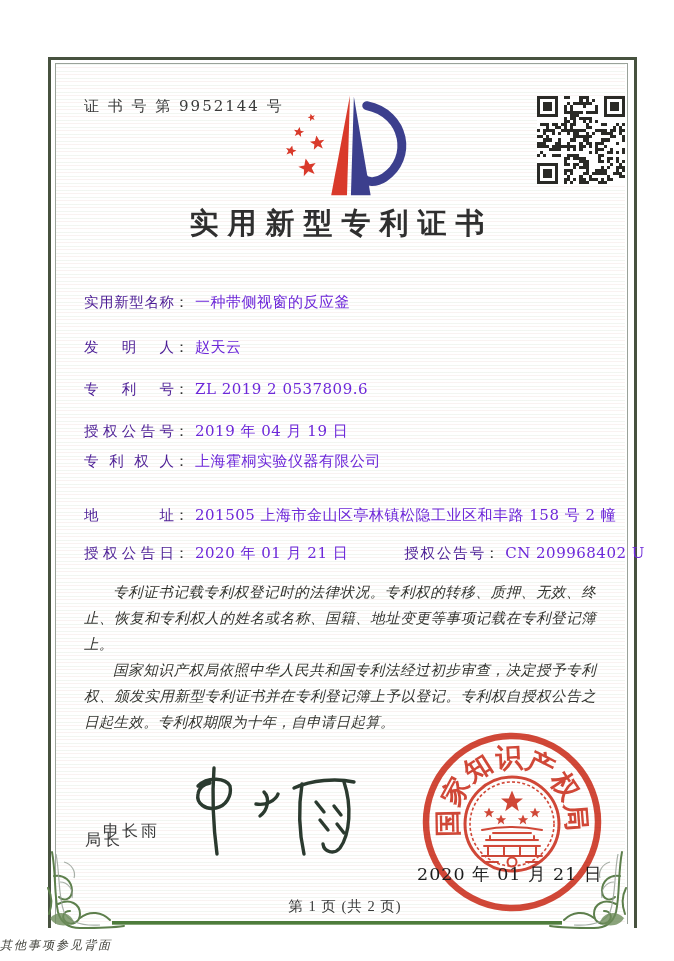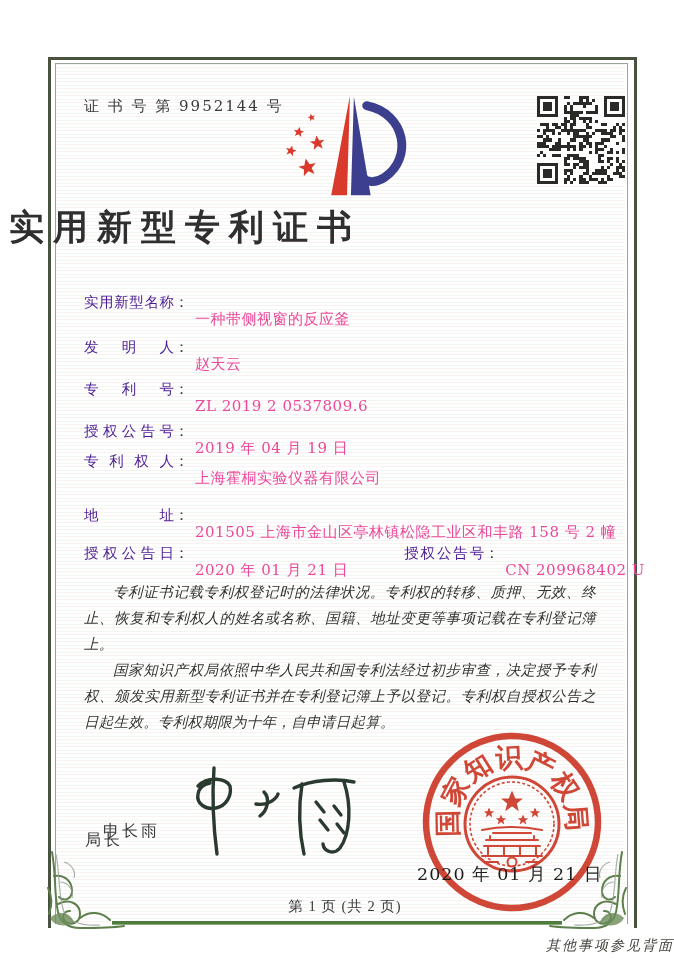--- a/index.html
+++ b/index.html
@@ -16,43 +16,43 @@
       rgba(126,162,115,0.10) 3px 4px, transparent 4px 7px);}
   .bottom-rule{position:absolute;left:112px;top:921px;width:450px;height:3px;background:#4e7c3c;
     border-bottom:1px solid #87a878;}
   .corner-ornament{position:absolute;width:82px;height:84px;z-index:3;}
   .corner-ornament.left{left:44px;top:848px;}
   .corner-ornament.right{left:548px;top:848px;transform:scaleX(-1);}
   
   .cert-no{position:absolute;left:84px;top:97px;font-size:15px;letter-spacing:2px;color:#3a3a3a;z-index:2;}
   .logo{position:absolute;left:282px;top:93px;z-index:2;}
   .qr{position:absolute;left:537px;top:96px;z-index:2;}
-  .title{position:absolute;left:0;top:204px;width:100%;text-align:left;z-index:2;
-    font-size:35px;font-weight:700;letter-spacing:9px;text-indent:9px;color:#2f2f2f;}
+  .title{position:absolute;left:0;top:204px;width:100%;text-align:center;z-index:2;
+    font-size:29px;font-weight:700;letter-spacing:9px;text-indent:9px;color:#2f2f2f;}
   
   .frow{position:absolute;left:84px;z-index:2;font-size:15px;white-space:nowrap;display:flex;}
   .flabel{display:inline-block;width:90px;font-size:14.5px;text-align:justify;text-align-last:justify;color:#4c1d95;}
   .fcolon{display:inline-block;margin-right:6px;color:#333;}
-  .fvalue{color:#ec4899;letter-spacing:0.5px;margin-top:17px;}
+  .fvalue{color:#6d28d9;letter-spacing:0.5px;}
   .frow2gap{display:inline-block;width:56px;}
   
   .body-text{position:absolute;left:84px;top:579px;width:512px;z-index:2;
     font-size:14.5px;line-height:26px;color:#33342f;font-style:italic;letter-spacing:0.3px;text-align:justify;}
   .body-text p{margin:0;text-indent:2em;}
   
   .signer-role{position:absolute;left:85px;top:794px;font-size:16px;letter-spacing:3px;color:#3a3a3a;z-index:2;margin-top:36px;}
   .signer-name{position:absolute;left:103px;top:821px;font-size:16px;letter-spacing:3px;color:#3a3a3a;z-index:2;}
   .signature{position:absolute;left:186px;top:762px;z-index:2;}
   .seal{position:absolute;left:416px;top:726px;z-index:4;opacity:0.93;mix-blend-mode:multiply;}
   .seal-date{position:absolute;left:417px;top:862px;z-index:5;font-size:17.5px;color:#1c1c1c;
     letter-spacing:1px;white-space:nowrap;}
   
   .page-info{position:absolute;left:8px;top:897px;width:100%;text-align:center;font-size:14.5px;
     color:#3a3a3a;z-index:2;letter-spacing:1px;font-family:Liberation Serif, serif;}
-  .back-note{position:absolute;left:0;top:937px;width:100%;text-align:right;font-size:14px;
+  .back-note{position:absolute;left:0;top:937px;width:100%;text-align:left;font-size:12px;
     color:#44453e;font-style:italic;letter-spacing:2px;z-index:2;}
 </style>
 </head>
 <body>
 
 <div class="page">
 
   <div class="texture"></div>
   <div class="frame-outer"></div>
   <div class="frame-inner"></div>

